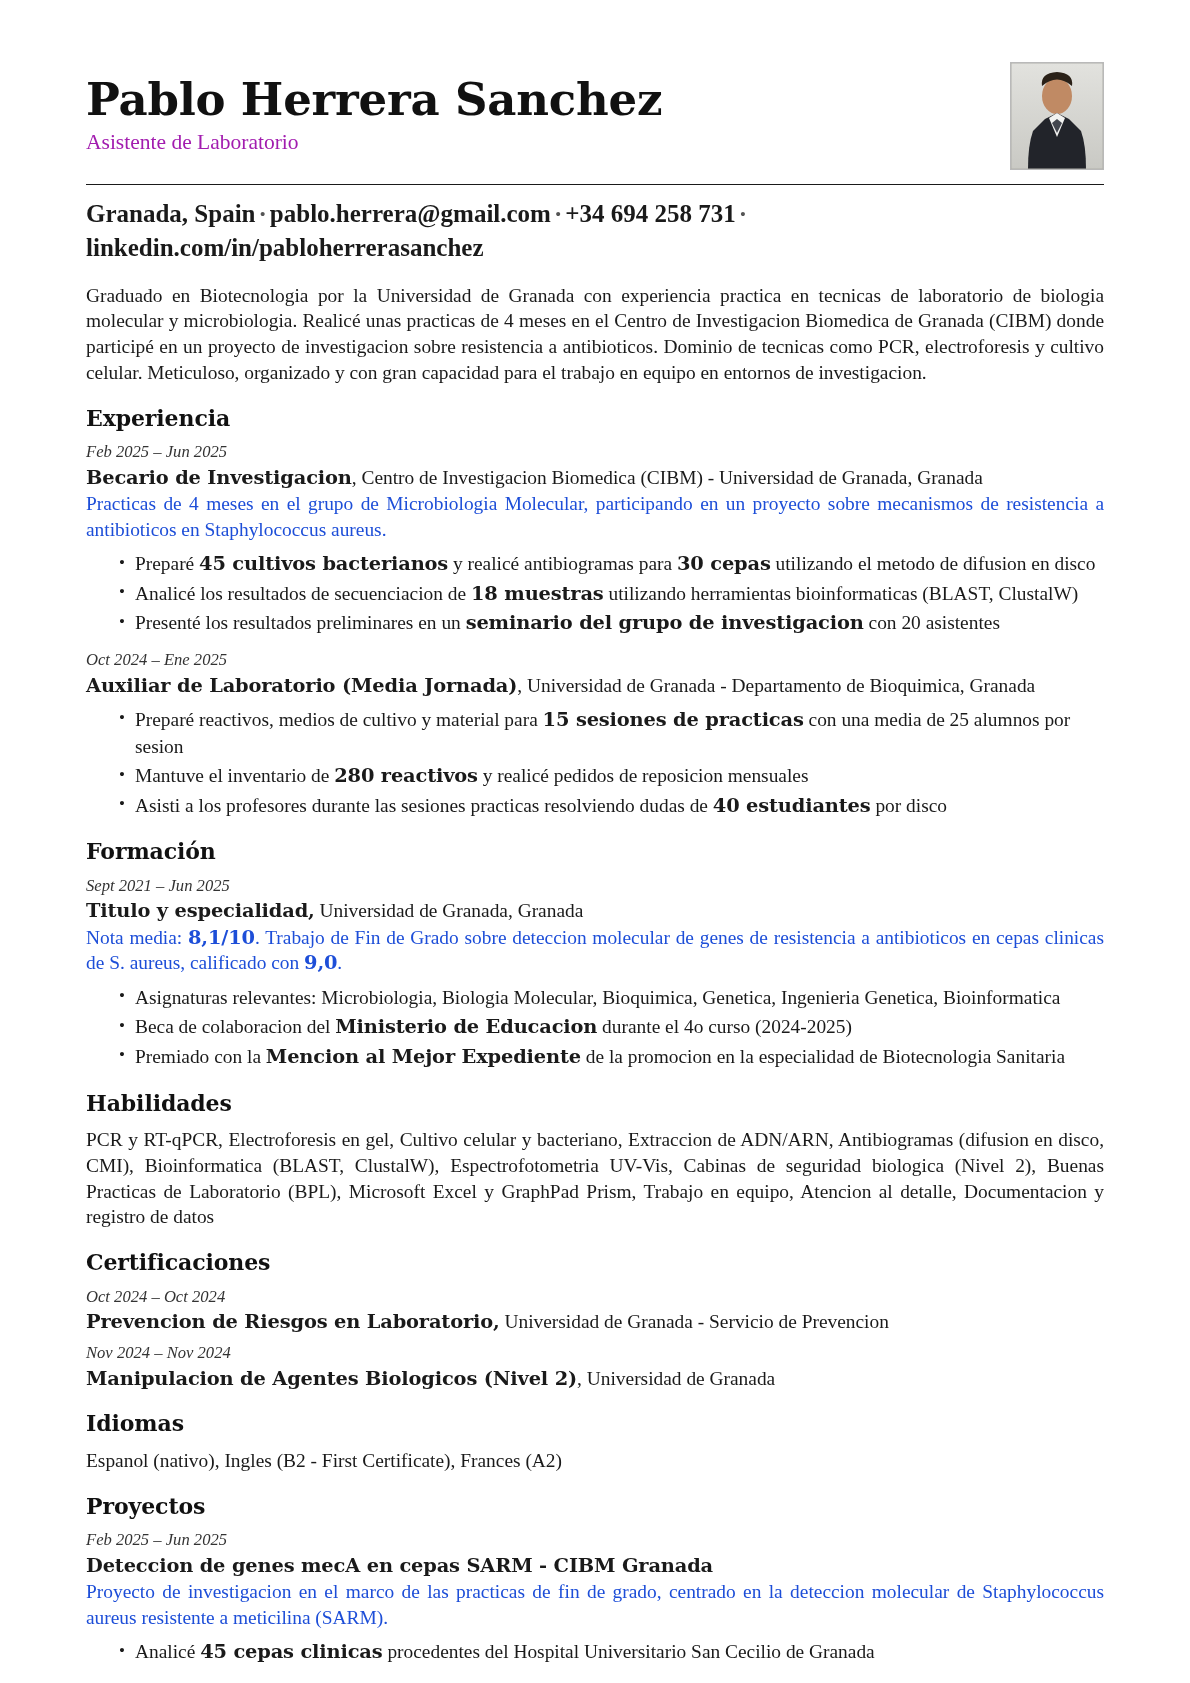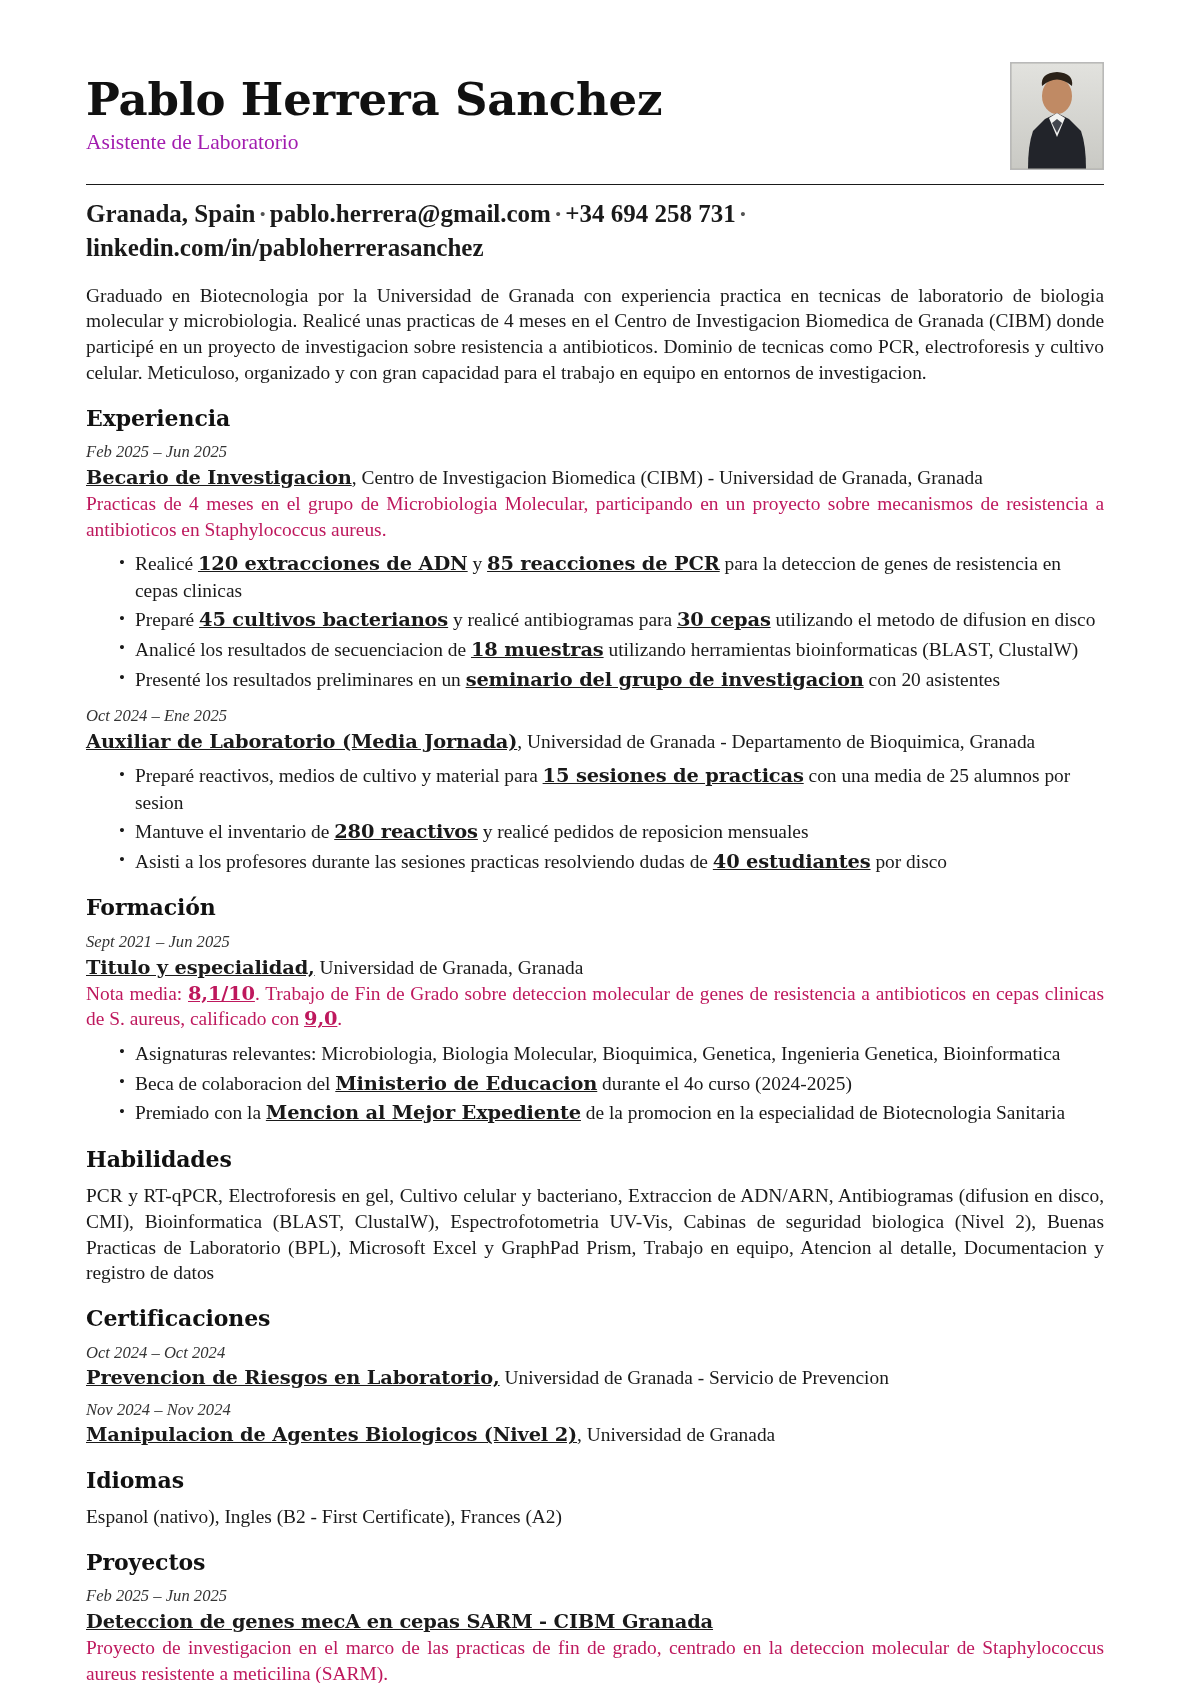--- a/index.html
+++ b/index.html
@@ -109,28 +109,27 @@
   .entry-head {
     font-size: 19.4px;
     line-height: 1.3;
     margin: 0;
     color: #1a1a1a;
   }
   .entry-head b, .b {
     font-family: "DejaVu Serif", "Liberation Serif", serif;
     font-weight: 700;
     letter-spacing: -0.15px;
-    text-decoration: underline;
   }
   .entry-desc {
     font-size: 19.4px;
     line-height: 1.32;
     margin: 1px 0 0 0;
     text-align: justify;
-    color: #be185d;
+    color: #1d4ed8;
   }
 
   ul.bullets {
     margin: 9px 0 0 0;
     padding: 0 0 0 33px;
     list-style: none;
   }
   ul.bullets li {
     position: relative;
     font-size: 19.4px;
@@ -197,21 +196,20 @@
   <p class="summary">Graduado en Biotecnologia por la Universidad de Granada con experiencia practica en tecnicas de laboratorio de biologia molecular y microbiologia. Realicé unas practicas de 4 meses en el Centro de Investigacion Biomedica de Granada (CIBM) donde participé en un proyecto de investigacion sobre resistencia a antibioticos. Dominio de tecnicas como PCR, electroforesis y cultivo celular. Meticuloso, organizado y con gran capacidad para el trabajo en equipo en entornos de investigacion.</p>
 
   <div class="section">
     <h2 class="section-title">Experiencia</h2>
     <div>
         <div class="entry">
           <div class="entry-date">Feb 2025 – Jun 2025</div>
           <div class="entry-head"><b>Becario de Investigacion</b><span>, Centro de Investigacion Biomedica (CIBM) - Universidad de Granada, Granada</span></div>
           <div class="entry-desc">Practicas de 4 meses en el grupo de Microbiologia Molecular, participando en un proyecto sobre mecanismos de resistencia a antibioticos en Staphylococcus aureus.</div>
           <ul class="bullets">
-            <li><span>Realicé </span><span class="b">120 extracciones de ADN</span><span> y </span><span class="b">85 reacciones de PCR</span><span> para la deteccion de genes de resistencia en cepas clinicas</span></li>
             <li><span>Preparé </span><span class="b">45 cultivos bacterianos</span><span> y realicé antibiogramas para </span><span class="b">30 cepas</span><span> utilizando el metodo de difusion en disco</span></li>
             <li><span>Analicé los resultados de secuenciacion de </span><span class="b">18 muestras</span><span> utilizando herramientas bioinformaticas (BLAST, ClustalW)</span></li>
             <li><span>Presenté los resultados preliminares en un </span><span class="b">seminario del grupo de investigacion</span><span> con 20 asistentes</span></li>
           </ul>
         </div>
         <div class="entry">
           <div class="entry-date">Oct 2024 – Ene 2025</div>
           <div class="entry-head"><b>Auxiliar de Laboratorio (Media Jornada)</b><span>, Universidad de Granada - Departamento de Bioquimica, Granada</span></div>
           <ul class="bullets">
             <li><span>Preparé reactivos, medios de cultivo y material para </span><span class="b">15 sesiones de practicas</span><span> con una media de 25 alumnos por sesion</span></li>

